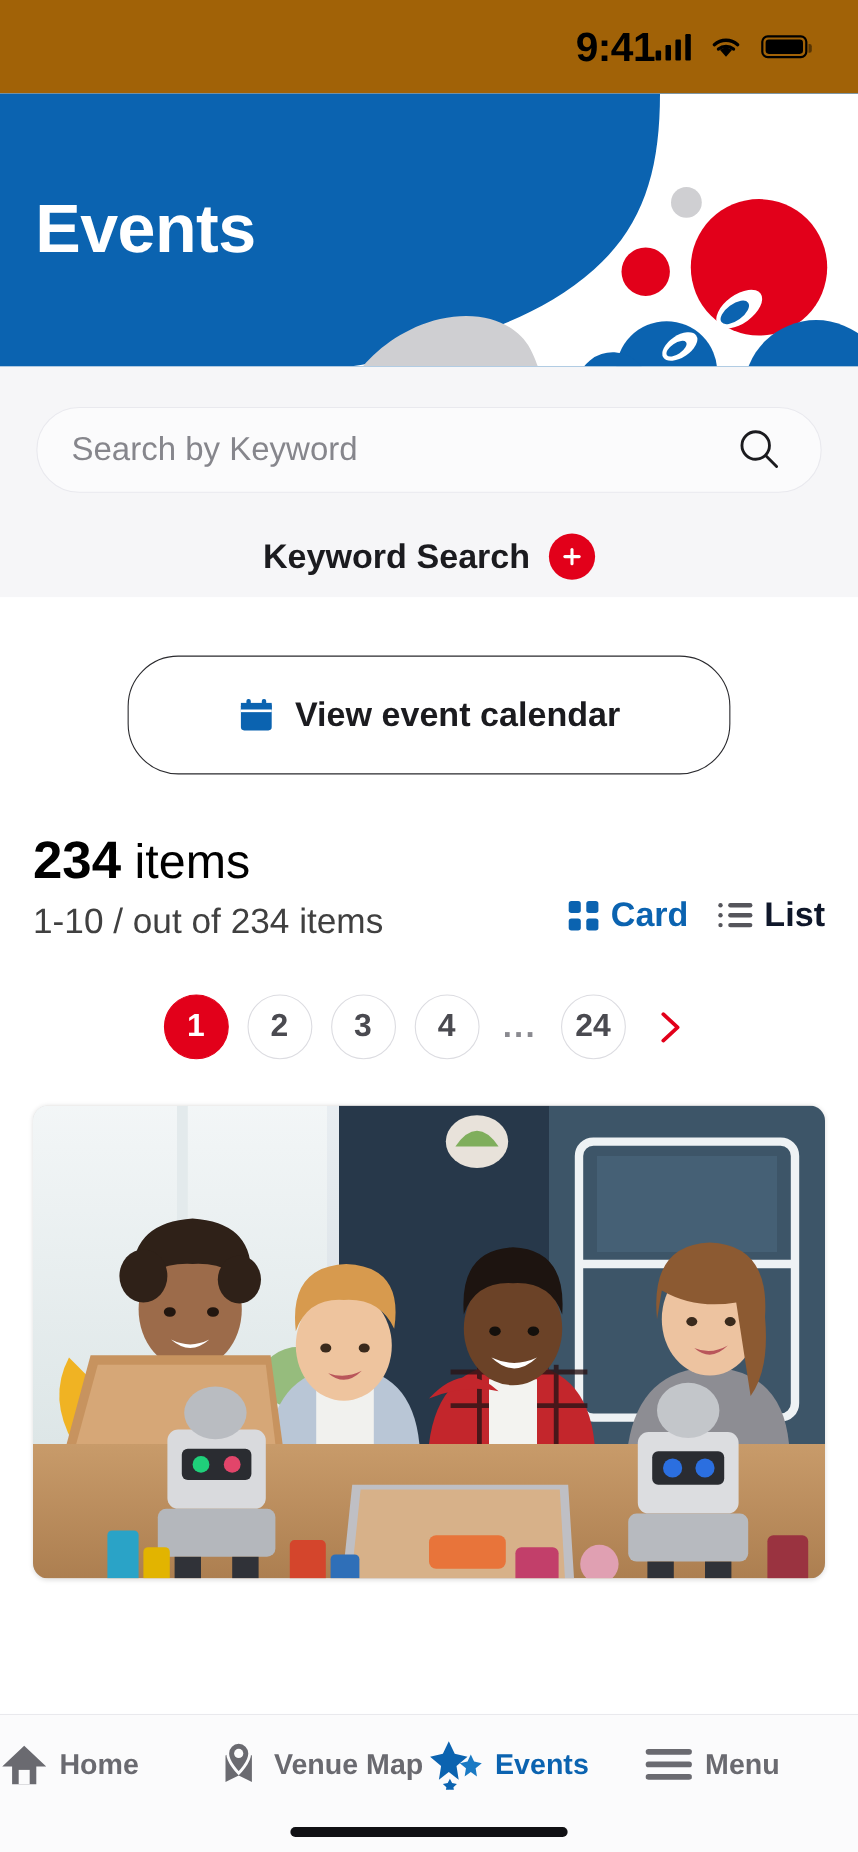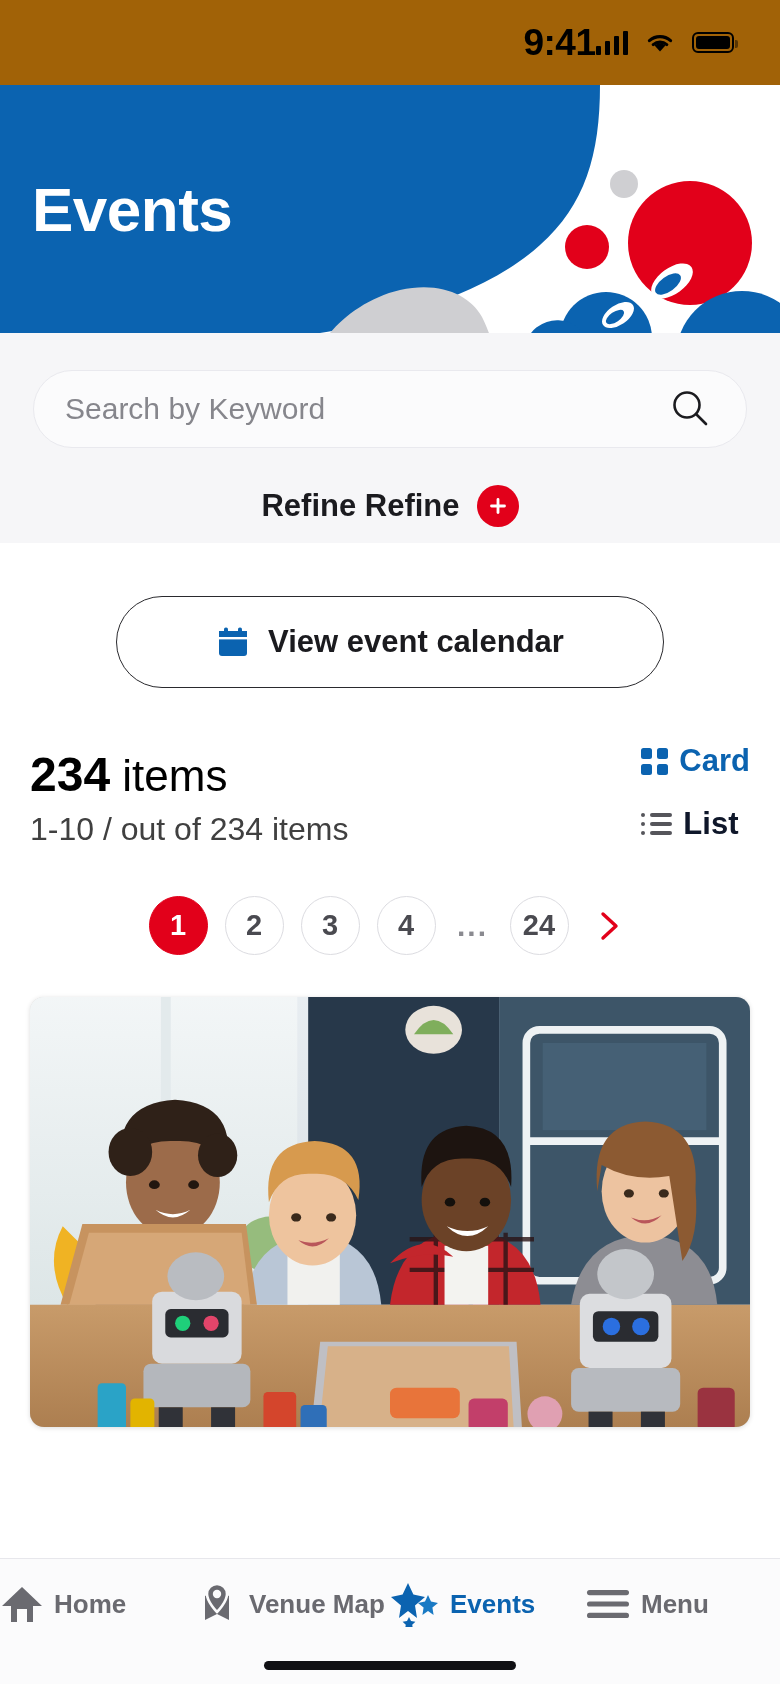--- a/index.html
+++ b/index.html
@@ -52,31 +52,31 @@
     width:42px; height:42px; border-radius:50%; background:#e2001a;
     display:flex; align-items:center; justify-content:center; border:0; cursor:pointer;
   }
   .plus-btn svg { display:block; }
 
   
   .main { flex:1 1 auto; background:#fff; padding:0 30px; overflow:hidden; position:relative; }
 
   .cal-wrap { display:flex; justify-content:center; padding-top:53px; }
   .cal-btn {
-    width:548px; height:92px; border:1.6px solid #2a2a2e; border-radius:46px; background:#fff;
+    width:548px; height:108px; border:1.6px solid #2a2a2e; border-radius:46px; background:#fff;
     display:flex; align-items:center; justify-content:center; gap:18px; cursor:pointer;
     font-family:inherit;
   }
   .cal-btn span { font-size:31px; font-weight:600; color:#1b1b1f; }
 
   .results-row { display:flex; align-items:flex-end; justify-content:space-between; margin-top:55px; }
   .count-big { font-size:44px; color:#000000; font-weight:400; line-height:1; }
   .count-big b { font-weight:700; font-size:48px; }
   .count-sub { font-size:32px; color:#404040; margin-top:12px; }
-  .view-toggle { display:flex; gap:27px; padding-bottom:6px;flex-direction:column; }
+  .view-toggle { display:flex; align-items:center; gap:27px; padding-bottom:6px; }
   .view-opt { display:flex; align-items:center; gap:11px; cursor:pointer; }
   .view-opt span { font-size:31px; font-weight:700; }
   .view-opt.active span { color:#0b63b0; }
   .view-opt.inactive span { color:#0f172a; }
   .grid-icon { display:grid; grid-template-columns:11px 11px; grid-template-rows:11px 11px; gap:5px; }
   .grid-icon i { background:#0b63b0; border-radius:2.5px; display:block; }
   .list-icon { display:flex; flex-direction:column; gap:5px; }
   .list-icon i { display:flex; align-items:center; gap:5px; }
   .list-icon i::before { content:""; width:4px; height:4px; background:#55555b; border-radius:50%; }
   .list-icon i::after { content:""; width:22px; height:3.6px; background:#55555b; border-radius:2px; }
@@ -160,21 +160,21 @@
 
   <div class="searchzone">
     <div class="searchbar">
       <input type="text" placeholder="Search by Keyword" style="">
       <svg width="44" height="44" viewBox="0 0 44 44">
         <circle cx="19" cy="18" r="12.5" stroke="#1b1b1f" stroke-width="2.6" fill="none"></circle>
         <line x1="28.5" y1="27.5" x2="38" y2="37" stroke="#1b1b1f" stroke-width="2.6" stroke-linecap="round"></line>
       </svg>
     </div>
     <div class="refine-row">
-      <div class="refine-label">Refine Refine</div>
+      <div class="refine-label">Keyword Search</div>
       <button class="plus-btn">
         <svg width="22" height="22" viewBox="0 0 22 22">
           <line x1="11" y1="4.5" x2="11" y2="17.5" stroke="#fff" stroke-width="2.8" stroke-linecap="round"></line>
           <line x1="4.5" y1="11" x2="17.5" y2="11" stroke="#fff" stroke-width="2.8" stroke-linecap="round"></line>
         </svg>
       </button>
     </div>
   </div>
 
   <div class="main">

